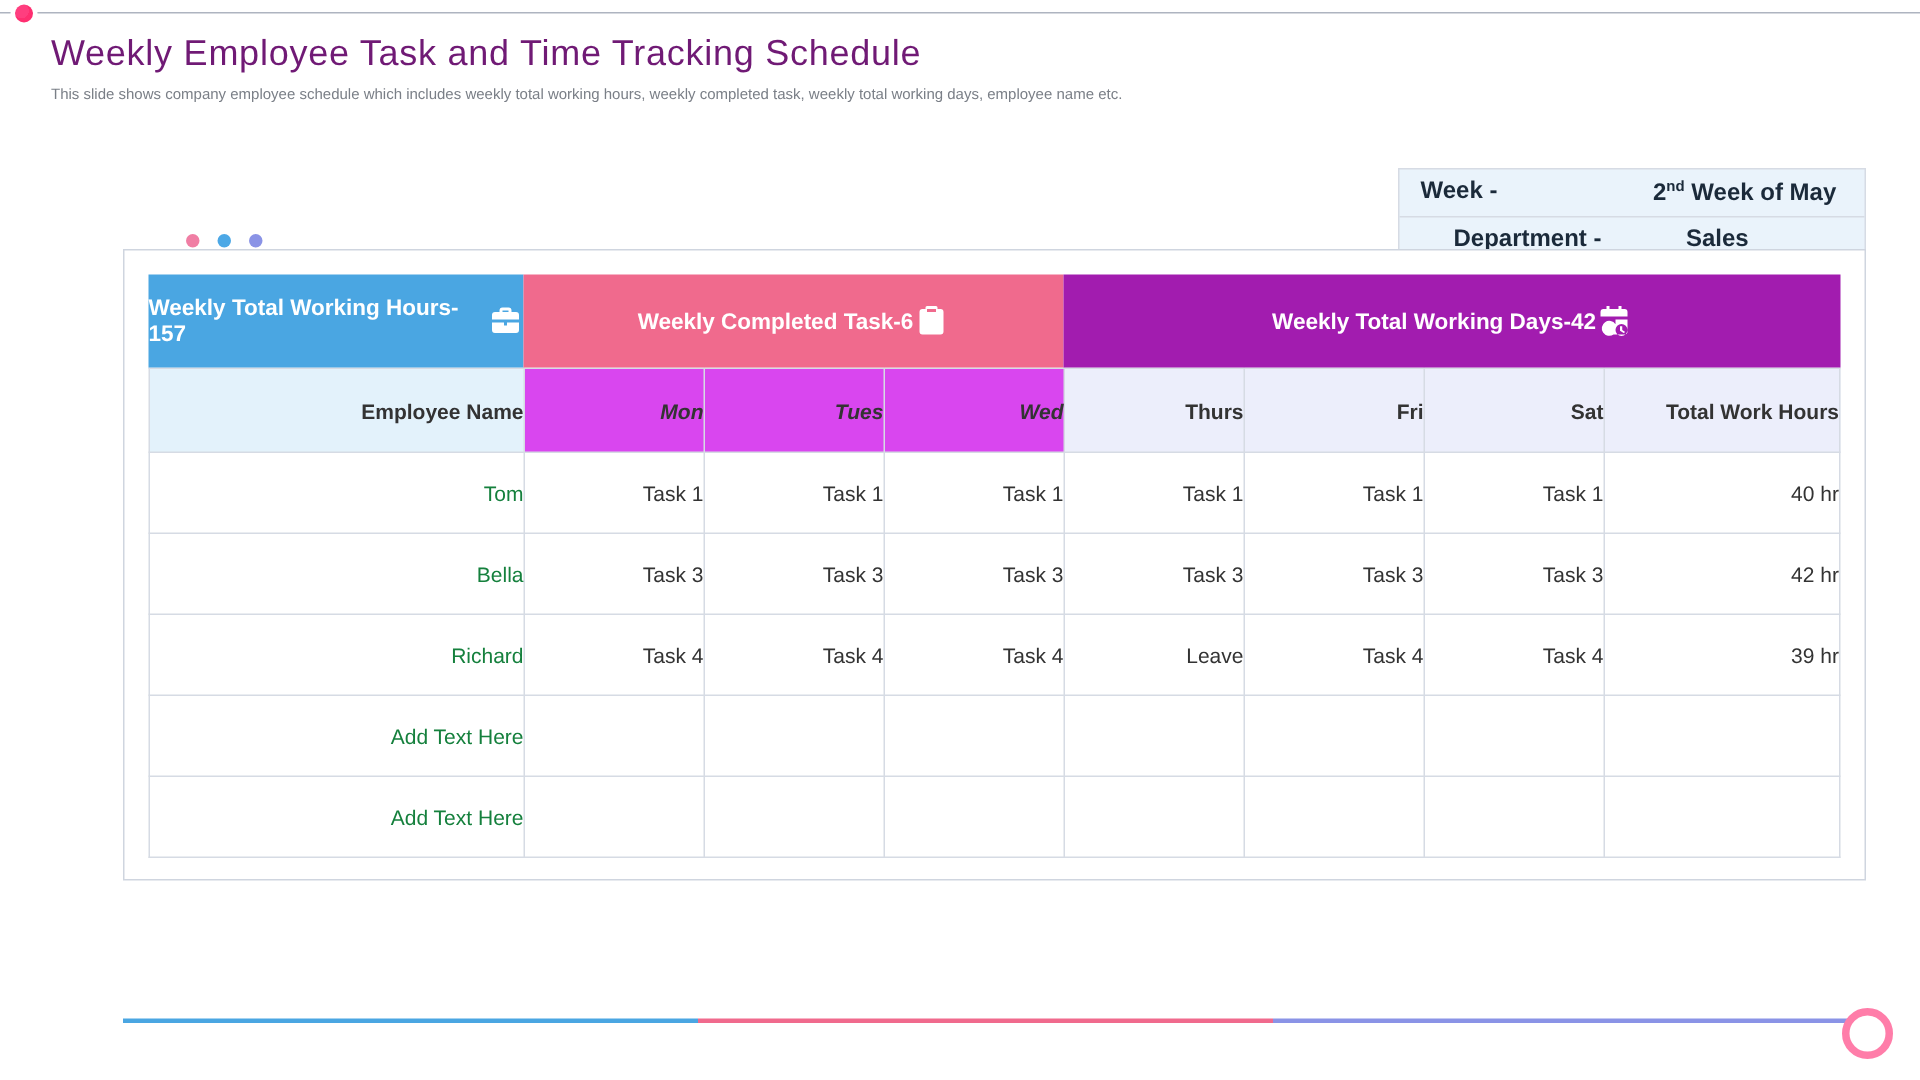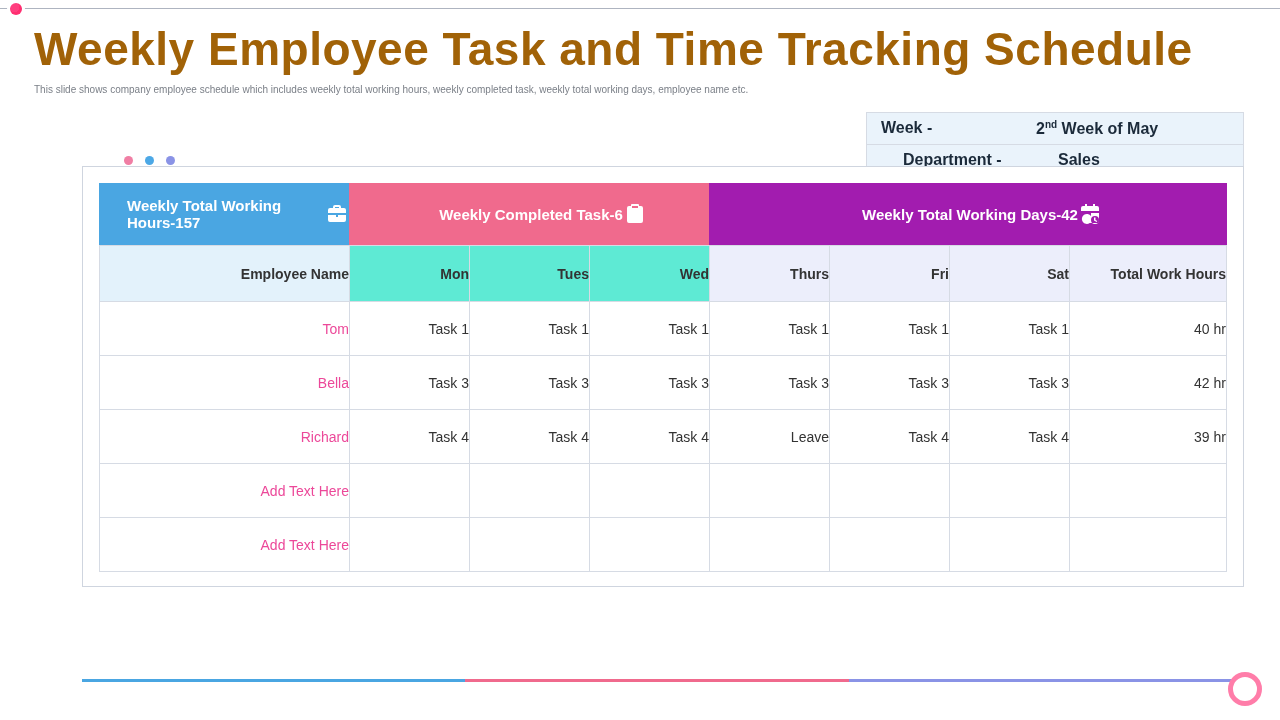--- a/index.html
+++ b/index.html
@@ -8,56 +8,56 @@
 
   .top-rule { position: absolute; top: 8px; left: 0; right: 0; height: 1px; background: #aeb4c0; }
   .top-dot  { position: absolute; top: 3px; left: 10px; width: 12px; height: 12px; border-radius: 50%;
               background: radial-gradient(circle at 35% 35%, #ff3e7f 45%, #ff2e70 46%); box-shadow: 0 0 0 3px #fff; }
 
   .ring { position: absolute; bottom: 14px; right: 18px; width: 34px; height: 34px; border-radius: 50%;
           border: 5px solid #ff7da9; background: #fff; }
 
   .slide { position: absolute; inset: 0; padding: 22px 34px 22px 34px; }
 
-  .title { font-size: 46px; font-weight: 700; letter-spacing: .5px; color: #a16207; font-family: "Century Gothic","Segoe UI",Arial,sans-serif; }
+  .title { font-size: 24px; font-weight: 400; letter-spacing: .5px; color: #701a75; font-family: "Century Gothic","Segoe UI",Arial,sans-serif; }
   .subtitle { margin-top: 8px; font-size: 10px; color: #7a7f87; max-width: 900px; }
 
-  .meta-box { position: absolute; right: 36px; top: 112px; width: 378px;
+  .meta-box { position: absolute; right: 36px; top: 112px; width: 312px;
               border: 1px solid #d6dbe4; background: #eaf3fb; font-size: 16px; }
   .meta-row { display: flex; padding: 6px 14px; gap: 10px; }
   .meta-row + .meta-row { border-top: 1px solid #d6dbe4; padding-left: 36px; }
   .meta-label { width: 145px; font-weight: 700; color: #1b2a3a; }
   .meta-value { font-weight: 700; color: #1b2a3a; }
   .meta-value sup { font-size: 10px; vertical-align: super; }
 
   .dots { position: absolute; left: 124px; top: 156px; display: flex; gap: 12px; }
   .dots span { width: 9px; height: 9px; border-radius: 50%; display: inline-block; }
   .dots .d1 { background: #f07ea4; }
   .dots .d2 { background: #4ca8e6; }
   .dots .d3 { background: #8a93e6; }
 
   .panel { position: absolute; left: 82px; top: 166px; right: 36px; border: 1px solid #cfd5df; background: #fff; }
 
   .summary { display: grid; grid-template-columns: 250px 360px 1fr; height: 62px; margin: 16px 16px 0 16px; }
-  .sum-cell { display: flex; align-items: center; justify-content: center; gap: 0; color: #fff; font-weight: 700; font-size: 15px; padding-left: 28px; }
+  .sum-cell { display: flex; align-items: center; justify-content: center; gap: 0; color: #fff; font-weight: 700; font-size: 15px; }
   .sum-blue   { background: #4aa6e2; }
   .sum-pink   { background: #f06a8d; }
   .sum-purple { background: #a21caf; }
   .sum-cell svg { width: 24px; height: 24px; fill: #fff; flex: 0 0 24px; }
 
   table { width: calc(100% - 32px); margin: 0 16px 14px 16px; border-collapse: collapse; table-layout: fixed; }
   th, td { border: 1px solid #d6dbe4; text-align: right; font-size: 14px; color: #333; height: 54px; }
   thead th { font-weight: 700; font-size: 14px; height: 56px; }
   thead th.h-blue   { background: #e3f2fb; }
-  thead th.h-pink   { background: #5eead4; }
+  thead th.h-pink   { background: #d946ef; font-style: italic; }
   thead th.h-purple { background: #eceefb; }
   col.c-name  { width: 250px; }
   col.c-day   { width: 120px; }
   col.c-total { width: auto; }
-  td.name-cell { color: #ec4899; }
+  td.name-cell { color: #15803d; }
 
   .bottom-bar { position: absolute; left: 82px; right: 36px; bottom: 38px; height: 3px;
                 background: linear-gradient(90deg,#4aa6e2 0 33%, #f06a8d 33% 66%, #8a93e6 66% 100%); }
 </style>
 </head>
 <body>
 
 <div class="top-rule"></div>
 <div class="top-dot"></div>
 

